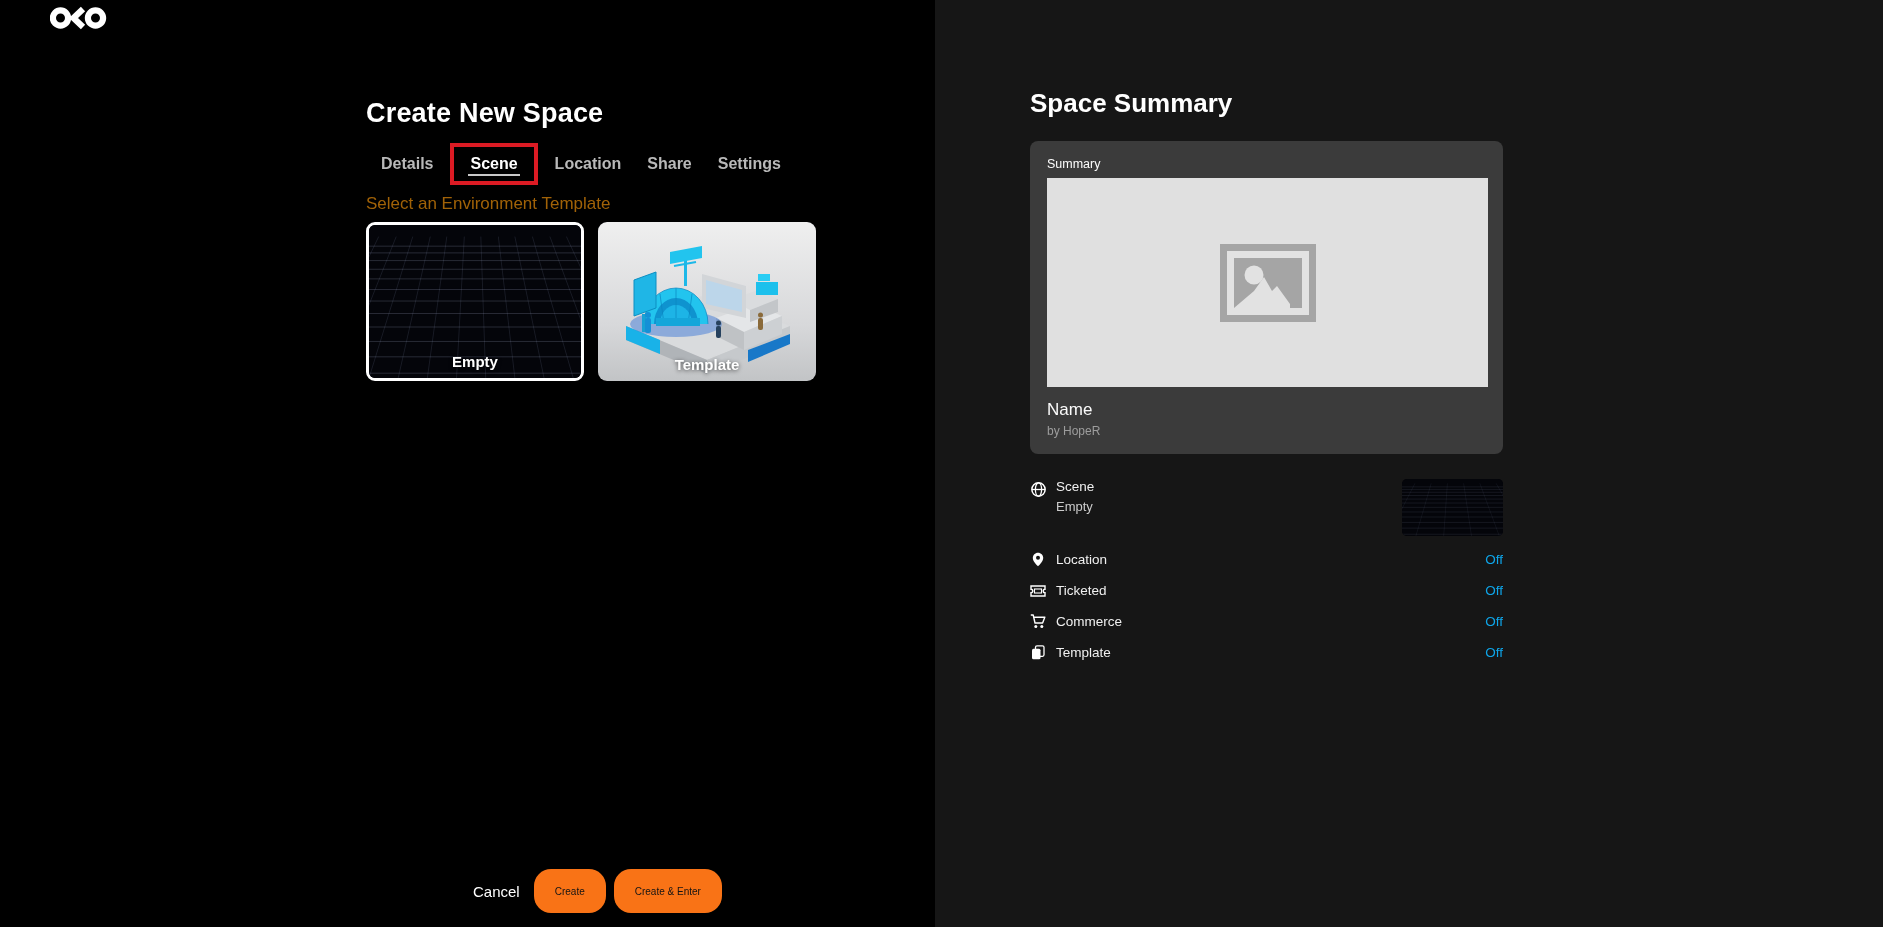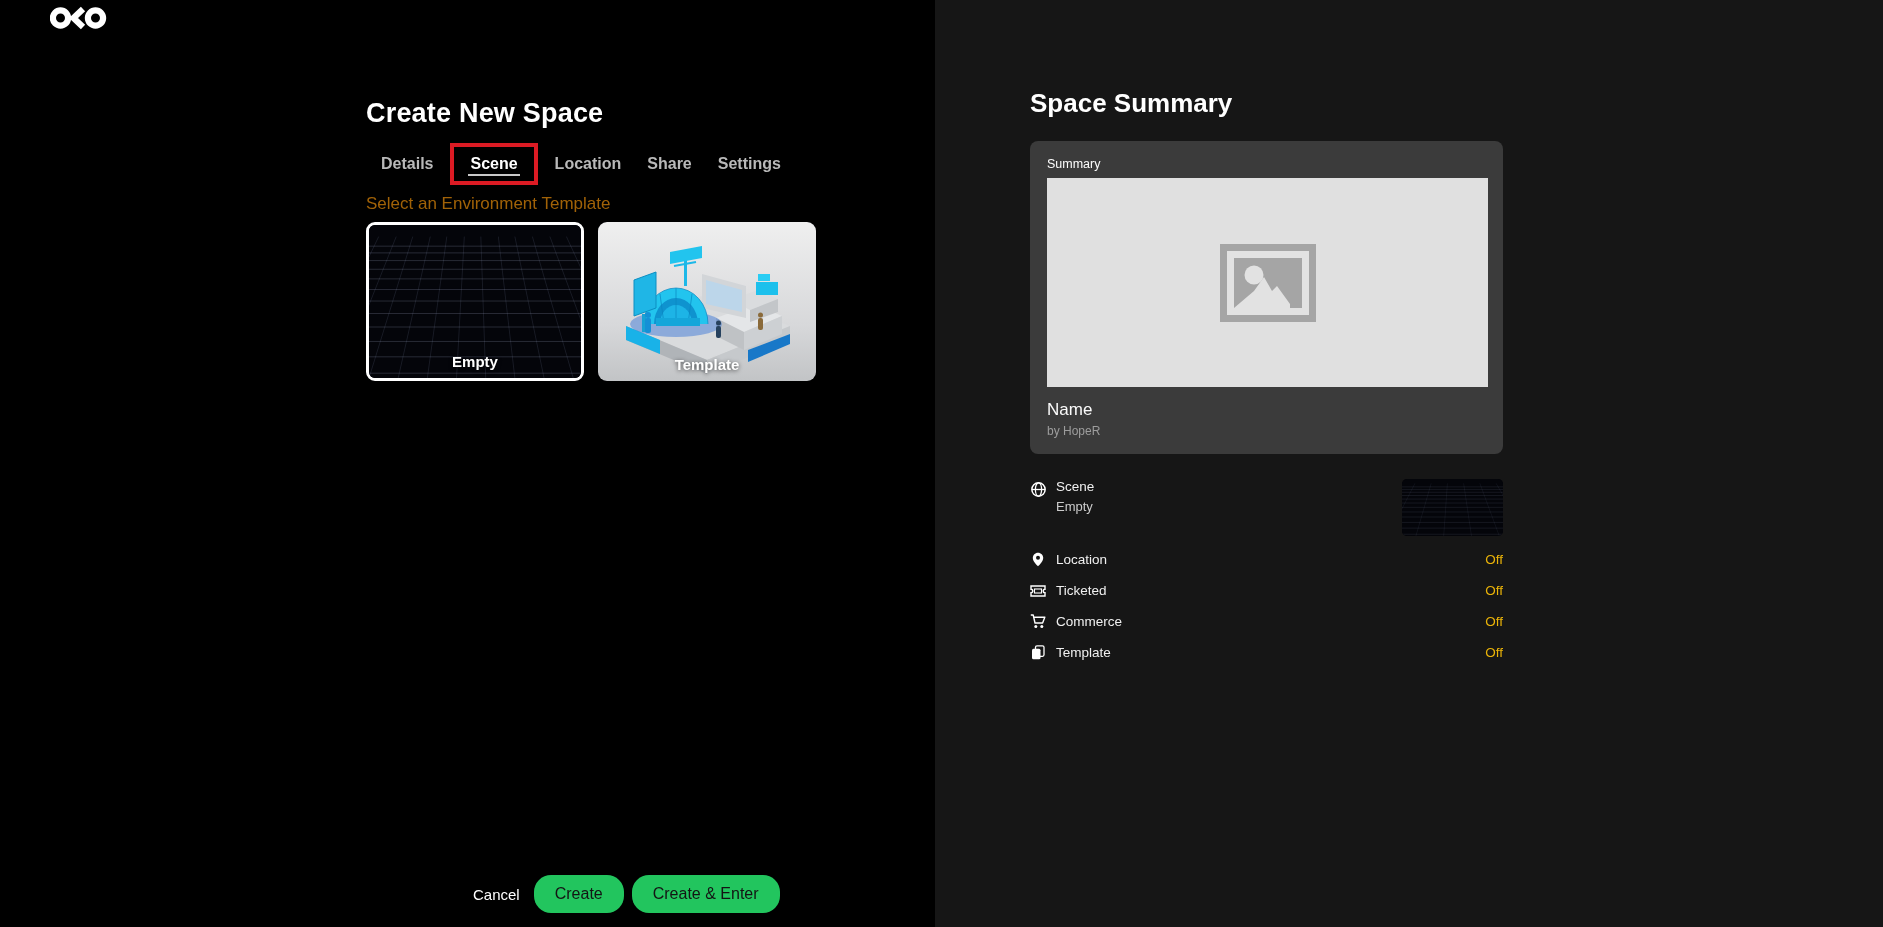--- a/index.html
+++ b/index.html
@@ -27,21 +27,21 @@
   .section-label { margin-top:9px; font-size:17px; font-weight:400; color:#a16207; }
 
   .template-row { display:flex; gap:14px; margin-top:8px; }
   .template-card { position:relative; width:218px; height:159px; border-radius:9px; overflow:hidden; cursor:pointer; background:#04050a; }
   .template-card.selected { border:3px solid #fff; }
   .template-card svg { display:block; width:100%; height:100%; }
   .template-card .card-label { position:absolute; left:0; right:0; bottom:8px; text-align:center; font-size:15px; font-weight:bold; color:#fff; text-shadow:0 1px 4px rgba(0,0,0,.65); }
 
   .footer-actions { position:absolute; left:467px; bottom:14px; display:flex; align-items:center; gap:8px; }
   .cancel-button { background:none; border:none; color:#fff; font-size:15px; font-family:inherit; padding:0 6px; cursor:pointer; }
-  .pill-button { height:38px; border:none; border-radius:17px; background:#22c55e; color:#141414; font-size:16px; font-family:inherit; padding:0 21px; cursor:pointer; display:flex; align-items:center; }
+  .pill-button { height:44px; border:none; border-radius:17px; background:#f97316; color:#141414; font-size:10px; font-family:inherit; padding:0 21px; cursor:pointer; display:flex; align-items:center; }
 
   
   .right-panel { position:relative; flex:1; background:#161616; }
   .right-content { position:absolute; left:95px; top:52px; width:473px; }
 
   .summary-title { font-size:26px; font-weight:bold; color:#fff;margin-top:36px; }
 
   .summary-card { margin-top:22px; width:473px; background:#3b3b3b; border-radius:8px; padding:16px 14px 16px 17px; }
   .preview-label { font-size:12.5px; color:#fdfdfd; }
   .preview-box { margin-top:7px; width:441px; height:209px; background:#e0e0e0; display:flex; align-items:center; justify-content:center; }
@@ -49,21 +49,21 @@
   .author-label { margin-top:4px; font-size:12px; color:#9d9d9d; }
 
   .summary-rows { margin-top:25px; width:473px; }
   .summary-row { display:flex; align-items:center; height:31px; }
   .summary-row.scene-row { height:57px; align-items:flex-start; margin-bottom:8px; }
   .row-icon { width:16px; height:16px; margin-right:10px; flex:0 0 16px; display:flex; align-items:center; justify-content:center; }
   .scene-row .row-icon { margin-top:2px; }
   .row-texts { display:flex; flex-direction:column; }
   .row-label { font-size:13.5px; color:#f0f0f0; }
   .row-sublabel { font-size:13px; color:#cccccc; margin-top:5px; }
-  .row-value { margin-left:auto; font-size:13.5px; color:#eab308; }
+  .row-value { margin-left:auto; font-size:13.5px; color:#0ea5e9; }
   .scene-thumb { margin-left:auto; width:101px; height:57px; border-radius:5px; overflow:hidden; background:#04050a; }
   .scene-thumb svg { display:block; width:100%; height:100%; }
 </style>
 </head>
 <body>
 
 <div class="layout">
 
   <div class="left-panel">
 

